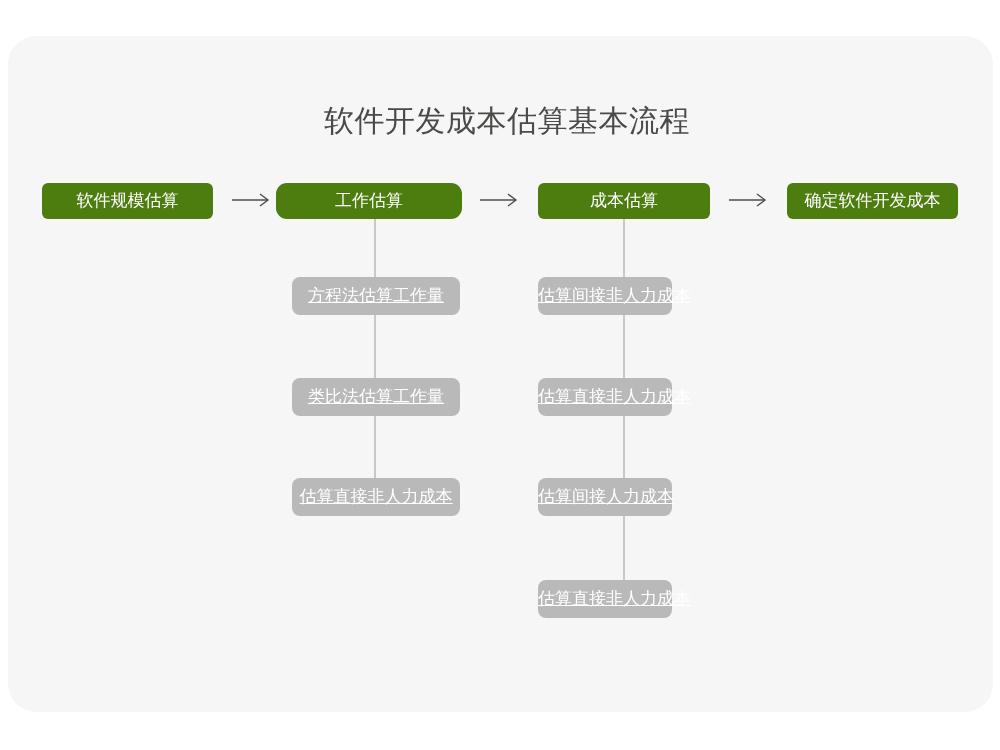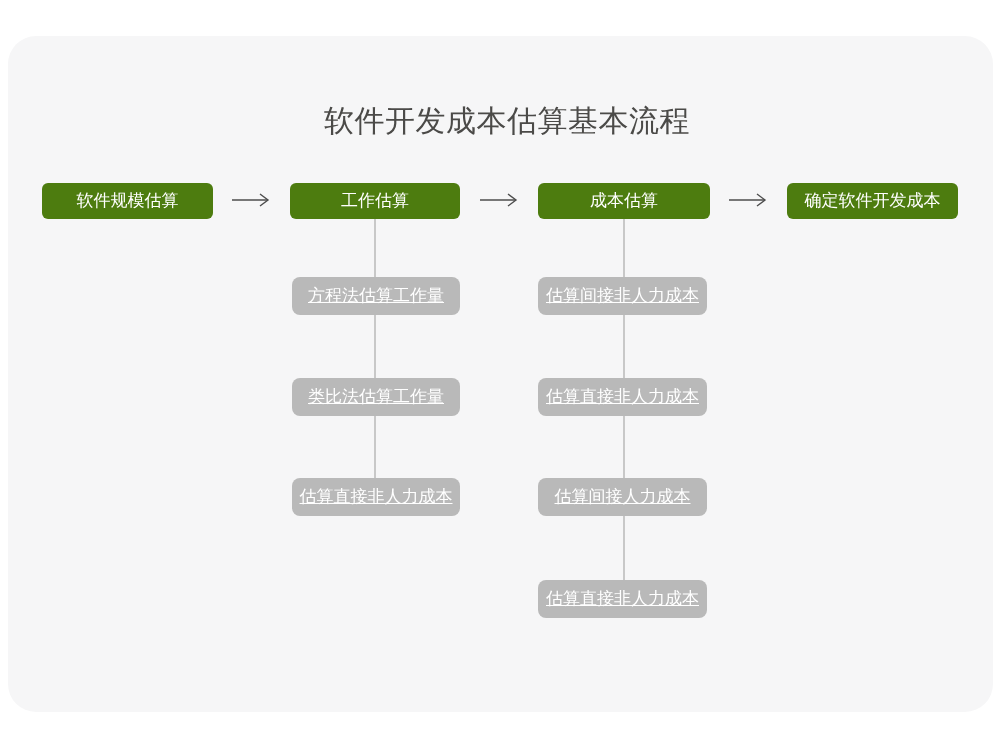--- a/index.html
+++ b/index.html
@@ -45,21 +45,21 @@
     line-height: 36px;
     background: #4d7c0f;
     color: #ffffff;
     font-size: 17px;
     text-align: center;
     border-radius: 6px;
     z-index: 2;
     white-space: nowrap;
   }
   .step-1 { left: 42px;  width: 171px; }
-  .step-2 { left: 290px; width: 170px; }
+  .step-2 { left: 276px; width: 186px; border-radius: 11px; }
   .step-3 { left: 538px; width: 172px; }
   .step-4 { left: 787px; width: 171px; }
   .arrow {
     position: absolute;
     top: 192px;
     width: 42px;
     height: 16px;
     z-index: 2;
   }
   .arrow-1 { left: 230px; }
@@ -85,21 +85,21 @@
     background: #b9b9b9;
     color: #ffffff;
     font-size: 17px;
     text-align: center;
     border-radius: 8px;
     z-index: 2;
     white-space: nowrap;
     text-decoration: underline;
   }
   .sub-c2 { left: 292px; width: 168px; }
-  .sub-c3 { left: 538px; width: 169px; }
+  .sub-c3 { left: 538px; width: 134px; }
   .sub-r1 { top: 277px; }
   .sub-r2 { top: 378px; }
   .sub-r3 { top: 478px; }
   .sub-r4 { top: 580px; }
 </style>
 </head>
 <body>
 
 <div class="page">
 

